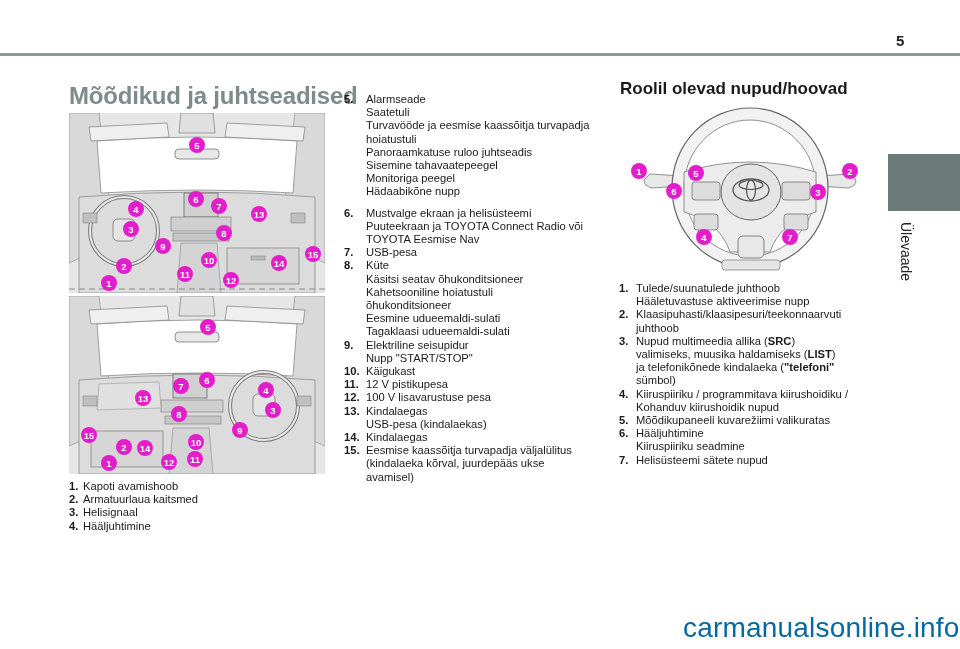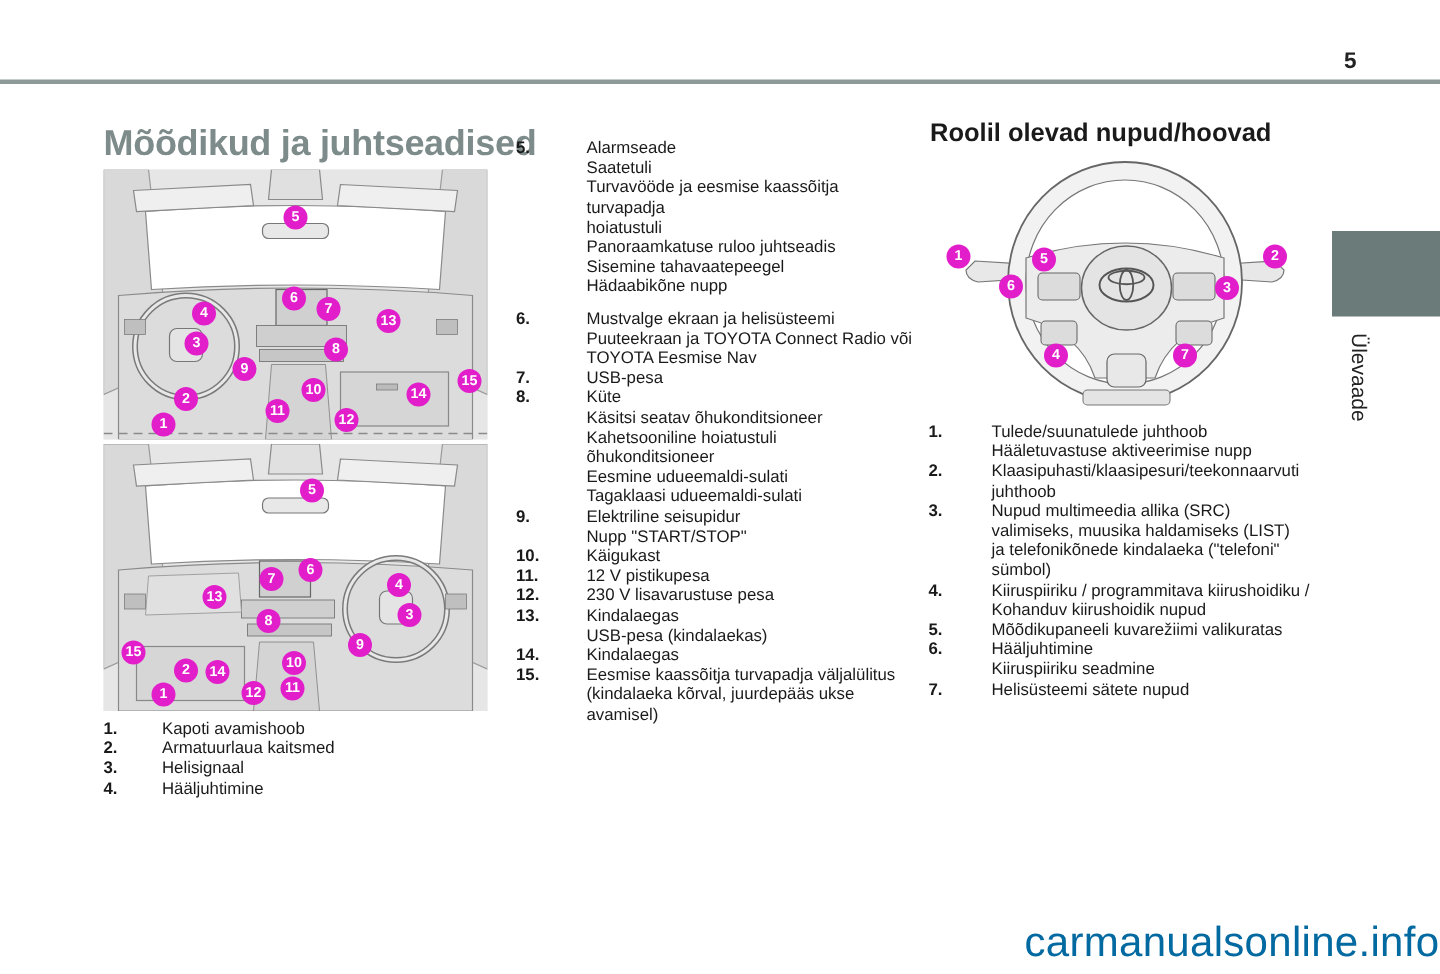--- a/index.html
+++ b/index.html
@@ -20,36 +20,36 @@
   .figure.bottom { top: 296px; height: 178px; }
   .figure svg { display: block; width: 100%; height: 100%; }
 
   .badge { fill: #e21ecb; }
   .badge-text { fill: #ffffff; font-family: "Liberation Sans", sans-serif; font-weight: bold; font-size: 9.5px; text-anchor: middle; dominant-baseline: central; }
 
   .list { position: absolute; font-size: 11.2px; line-height: 13.2px; color: #1a1a1a; }
   .list .item { display: flex; }
   .list .num { font-weight: bold; flex: 0 0 auto; }
   .list .txt { flex: 1 1 auto; }
-  .list .line { display: block; margin-left: 25px; }
+  .list .line { display: block; }
 
   .list-left { left: 69px; top: 480px; width: 260px; }
   .list-left .num { width: 14px; }
 
   .list-mid { left: 344px; top: 93px; width: 265px; }
   .list-mid .num { width: 22px; }
   .list-mid .item.gap { margin-top: 8px; }
 
   .steer-title { position: absolute; left: 620px; top: 79px; font-size: 17px; font-weight: bold; color: #1a1a1a; }
   .steer-figure { position: absolute; left: 630px; top: 102px; width: 240px; height: 172px; }
   .steer-figure svg { width: 100%; height: 100%; display: block; }
 
   .list-right { left: 619px; top: 282px; width: 260px; }
   .list-right .num { width: 17px; }
-  .list-right b { font-weight: normal; }
+  .list-right b { font-weight: bold; }
 
   .watermark { position: absolute; left: 683px; top: 612px; font-size: 28px; color: #0369a1; letter-spacing: 0.2px; }
 </style>
 </head>
 <body>
 
 <div class="page-number">5</div>
 <div class="top-rule"></div>
 
 <div class="side-tab"></div>
@@ -274,20 +274,21 @@
 <div class="list list-mid" id="list-mid">
     <div class="item">
       <span class="num">5.</span>
       <span class="txt">
         <span class="line">Alarmseade</span>
         <span class="line">Saatetuli</span>
         <span class="line">Turvavööde ja eesmise kaassõitja turvapadja</span>
         <span class="line">hoiatustuli</span>
         <span class="line">Panoraamkatuse ruloo juhtseadis</span>
         <span class="line">Sisemine tahavaatepeegel</span>
+        <span class="line">Monitoriga peegel</span>
         <span class="line">Hädaabikõne nupp</span>
       </span>
     </div>
     <div class="item gap">
       <span class="num">6.</span>
       <span class="txt">
         <span class="line">Mustvalge ekraan ja helisüsteemi</span>
         <span class="line">Puuteekraan ja TOYOTA Connect Radio või</span>
         <span class="line">TOYOTA Eesmise Nav</span>
       </span>
@@ -324,21 +325,21 @@
     </div>
     <div class="item">
       <span class="num">11.</span>
       <span class="txt">
         <span class="line">12 V pistikupesa</span>
       </span>
     </div>
     <div class="item">
       <span class="num">12.</span>
       <span class="txt">
-        <span class="line">230 V lisavarustuse pesa</span>
+        <span class="line">100 V lisavarustuse pesa</span>
       </span>
     </div>
     <div class="item">
       <span class="num">13.</span>
       <span class="txt">
         <span class="line">Kindalaegas</span>
         <span class="line">USB-pesa (kindalaekas)</span>
       </span>
     </div>
     <div class="item">

